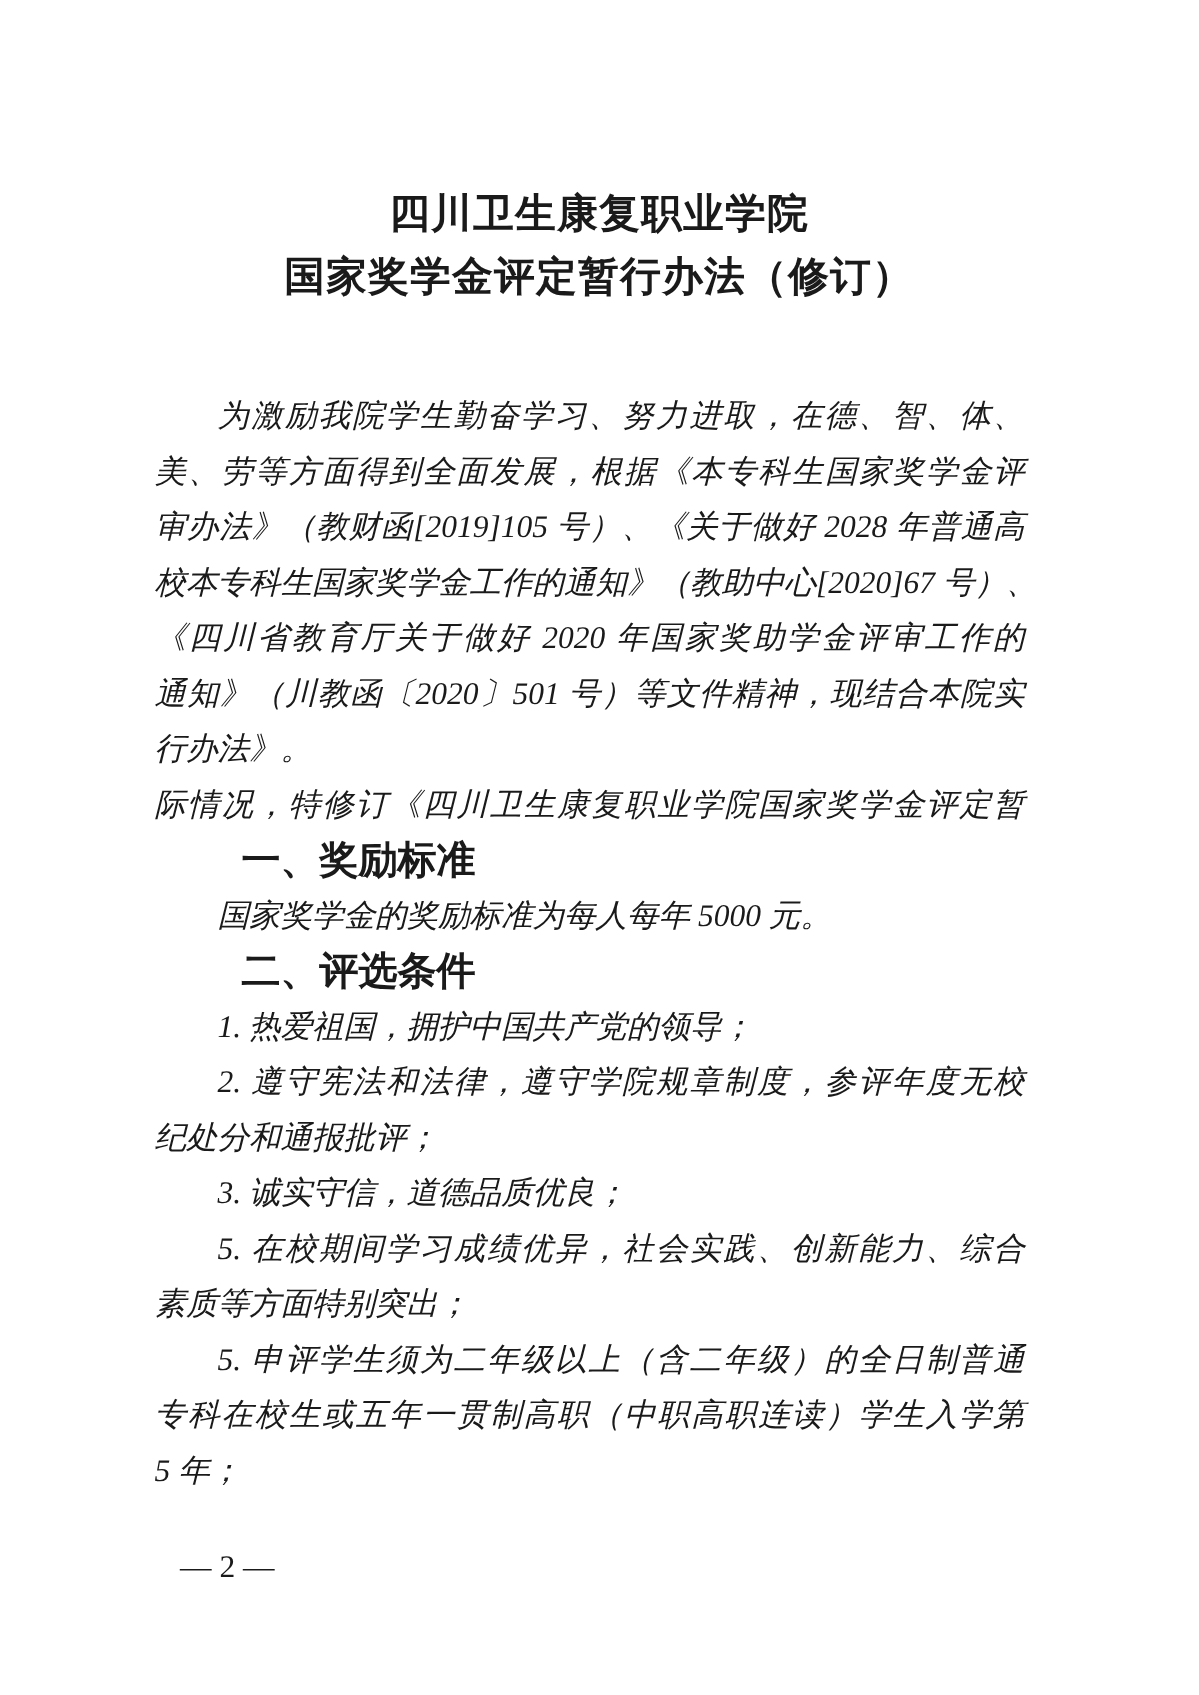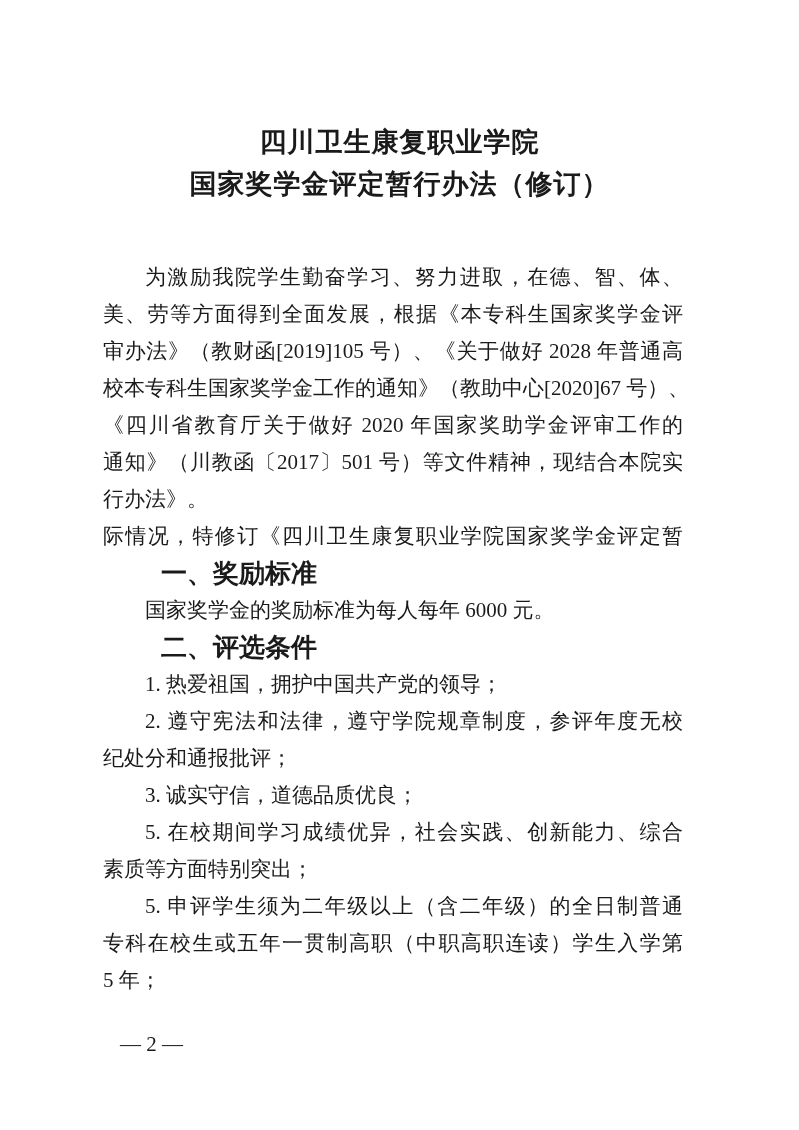--- a/index.html
+++ b/index.html
@@ -30,20 +30,21 @@
   .content {
     position: absolute;
     top: 259px;
     left: 103px;
     width: 580px;
     font-size: 21px;
     line-height: 37px;
   }
   .line {
     white-space: normal;
+    font-style: italic;
   }
   .line.indent {
     text-indent: 42px;
   }
   .line.fill {
     text-align: justify;
     text-align-last: justify;
     white-space: nowrap;
   }
   .heading {
@@ -69,25 +70,25 @@
     <div>四川卫生康复职业学院</div>
     <div>国家奖学金评定暂行办法（修订）</div>
   </div>
 
   <div class="content">
       <div class="line indent fill">为激励我院学生勤奋学习、努力进取，在德、智、体、</div>
       <div class="line fill">美、劳等方面得到全面发展，根据《本专科生国家奖学金评</div>
       <div class="line fill">审办法》（教财函[2019]105 号）、《关于做好 2028 年普通高</div>
       <div class="line fill">校本专科生国家奖学金工作的通知》（教助中心[2020]67 号）、</div>
       <div class="line fill">《四川省教育厅关于做好 2020 年国家奖助学金评审工作的</div>
-      <div class="line fill">通知》（川教函〔2017〕501 号）等文件精神，现结合本院实</div>
+      <div class="line fill">通知》（川教函〔2020〕501 号）等文件精神，现结合本院实</div>
       <div class="line">行办法》。</div>
       <div class="line fill">际情况，特修订《四川卫生康复职业学院国家奖学金评定暂</div>
       <div class="heading">一、奖励标准</div>
-      <div class="line indent">国家奖学金的奖励标准为每人每年 6000 元。</div>
+      <div class="line indent">国家奖学金的奖励标准为每人每年 5000 元。</div>
       <div class="heading">二、评选条件</div>
       <div class="line indent">1. 热爱祖国，拥护中国共产党的领导；</div>
       <div class="line indent fill">2. 遵守宪法和法律，遵守学院规章制度，参评年度无校</div>
       <div class="line">纪处分和通报批评；</div>
       <div class="line indent">3. 诚实守信，道德品质优良；</div>
       <div class="line indent fill">5. 在校期间学习成绩优异，社会实践、创新能力、综合</div>
       <div class="line">素质等方面特别突出；</div>
       <div class="line indent fill">5. 申评学生须为二年级以上（含二年级）的全日制普通</div>
       <div class="line fill">专科在校生或五年一贯制高职（中职高职连读）学生入学第</div>
       <div class="line">5 年；</div>

